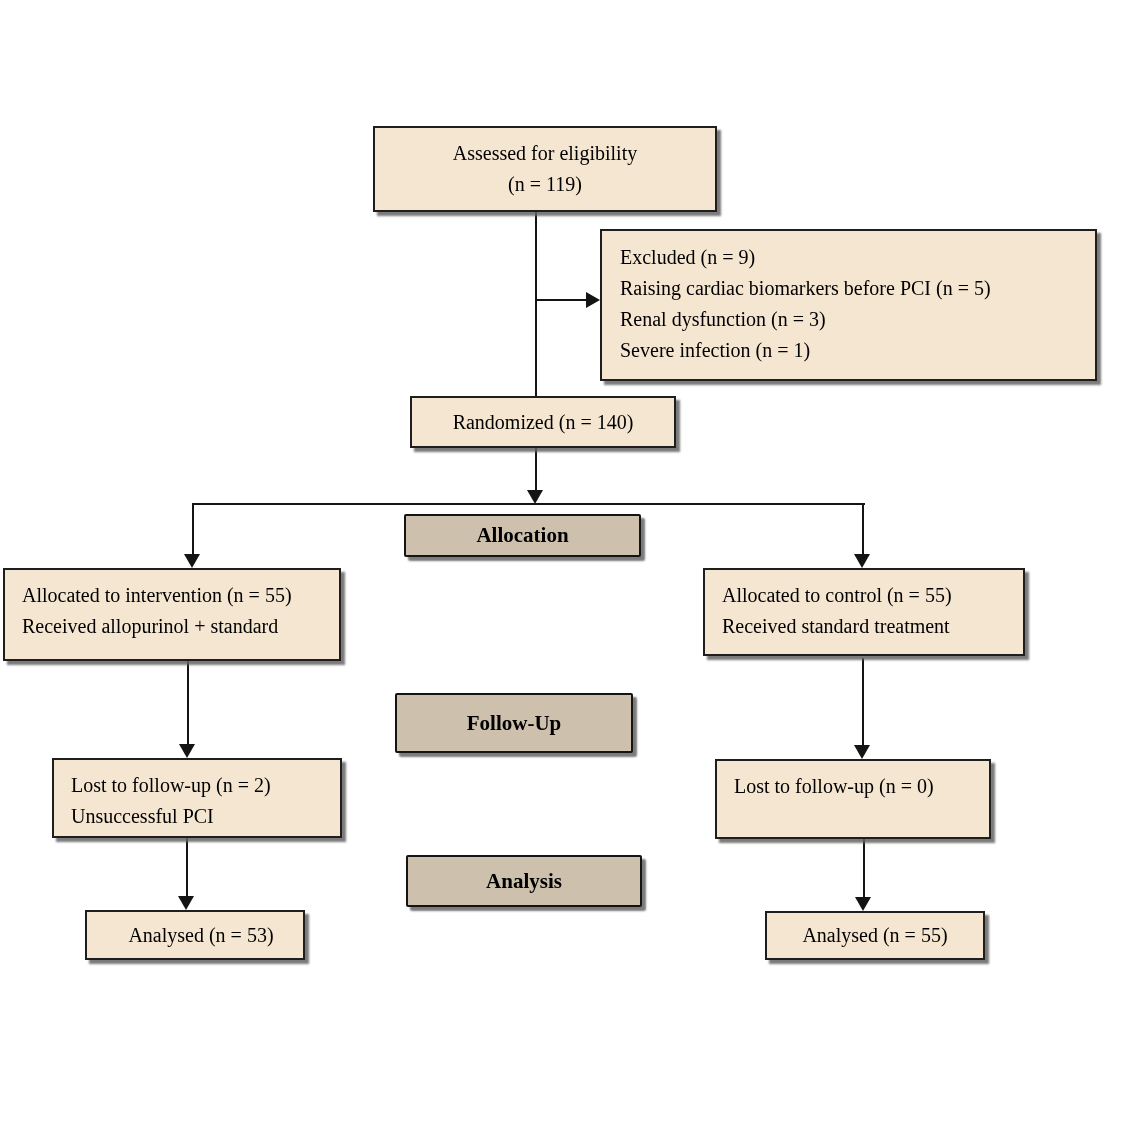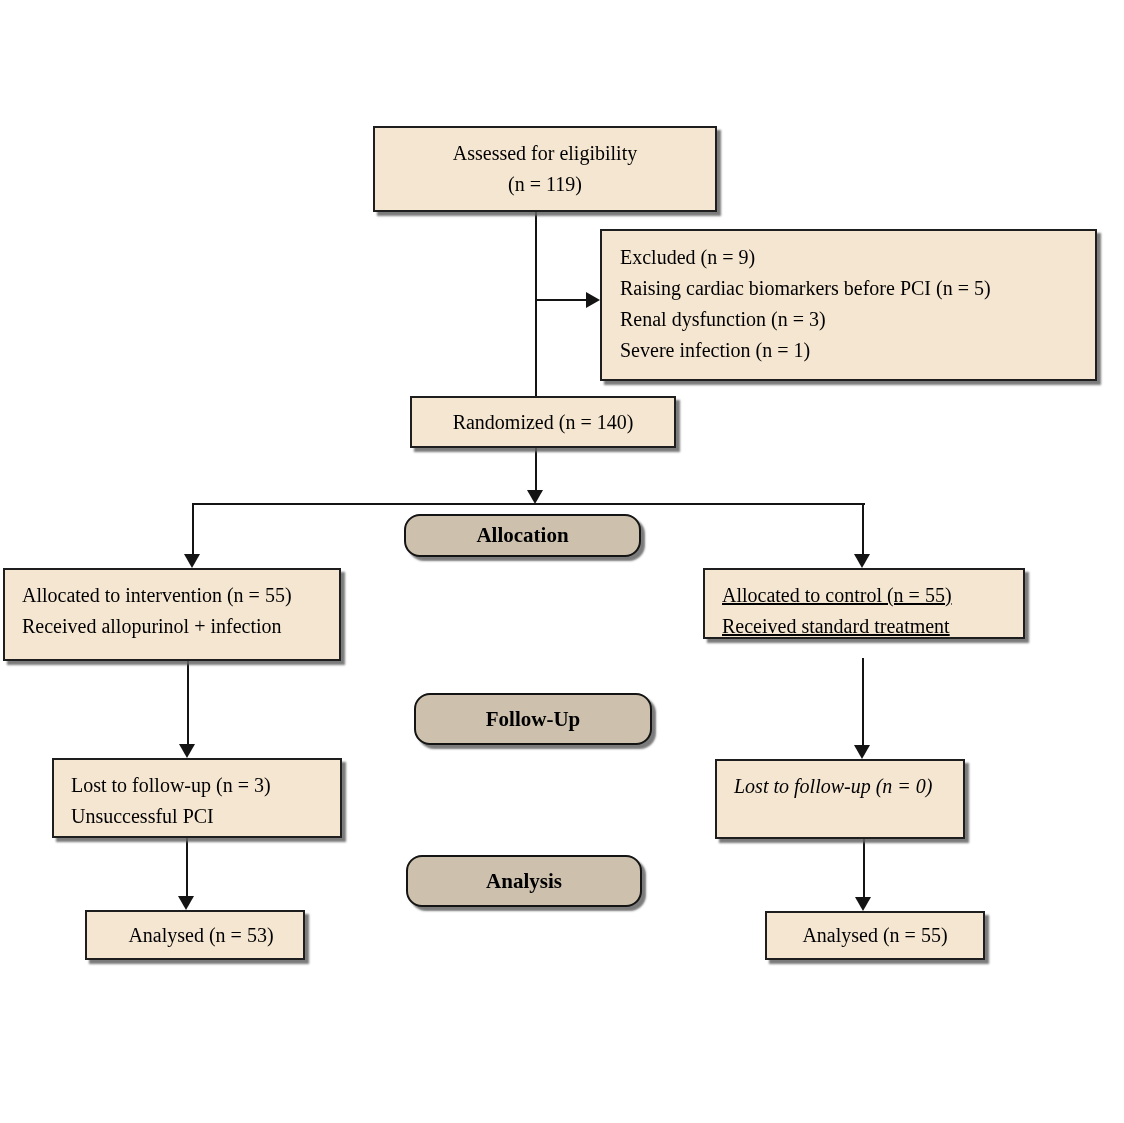--- a/index.html
+++ b/index.html
@@ -34,21 +34,21 @@
   }
   .box.leftalign {
     padding: 10px 17px;
     text-align: left;
   }
   .stage {
     position: absolute;
     box-sizing: border-box;
     background: #CDC1AE;
     border: 2px solid #141414;
-    border-radius: 16px;
+    border-radius: 2px;
     box-shadow: 4px 4px 2px rgba(100,100,100,0.85);
     display: flex;
     align-items: center;
     justify-content: center;
     font-weight: bold;
     font-size: 21px;
   }
   .line {
     position: absolute;
     background: #141414;
@@ -67,24 +67,24 @@
     border-bottom: 8px solid transparent;
     border-left: 14px solid #141414;
   }
 
   
   #assessed   { left: 373px; top: 126px; width: 344px; height: 86px; }
   #excluded   { left: 600px; top: 229px; width: 497px; height: 152px; padding: 11px 18px; }
   #randomized { left: 410px; top: 396px; width: 266px; height: 52px; }
   #allocation { left: 404px; top: 514px; width: 237px; height: 43px; }
   #alloc-int  { left: 3px;   top: 568px; width: 338px; height: 93px; }
-  #alloc-ctrl { left: 703px; top: 568px; width: 322px; height: 71px; text-decoration: underline; }
-  #followup   { left: 414px; top: 693px; width: 238px; height: 52px; }
+  #alloc-ctrl { left: 703px; top: 568px; width: 322px; height: 88px; }
+  #followup   { left: 395px; top: 693px; width: 238px; height: 60px; }
   #lost-int   { left: 52px;  top: 758px; width: 290px; height: 80px; }
-  #lost-ctrl  { left: 715px; top: 759px; width: 250px; height: 80px; font-style: italic; }
+  #lost-ctrl  { left: 715px; top: 759px; width: 276px; height: 80px; }
   #analysis   { left: 406px; top: 855px; width: 236px; height: 52px; }
   #analysed-int  { left: 85px;  top: 910px; width: 220px; height: 50px; padding-left: 12px; }
   #analysed-ctrl { left: 765px; top: 911px; width: 220px; height: 49px; }
 
   
   #v-assessed-randomized { left: 535px; top: 212px; width: 2px; height: 184px; }
   #h-excluded            { left: 536px; top: 299px; width: 52px; height: 2px; }
   #ah-excluded           { left: 586px; top: 292px; }
   #v-randomized-junction { left: 535px; top: 448px; width: 2px; height: 42px; }
   #a-junction            { left: 527px; top: 490px; }
@@ -141,34 +141,34 @@
   <div class="box center" id="randomized">
     <div>Randomized (n = 140)</div>
   </div>
 
   <div class="stage" id="allocation">
     <span>Allocation</span>
   </div>
 
   <div class="box leftalign" id="alloc-int">
     <div>Allocated to intervention (n = 55)</div>
-    <div>Received allopurinol + infection</div>
+    <div>Received allopurinol + standard</div>
   </div>
 
   <div class="box leftalign" id="alloc-ctrl">
     <div>Allocated to control (n = 55)</div>
     <div>Received standard treatment</div>
   </div>
 
   <div class="stage" id="followup">
     <span>Follow-Up</span>
   </div>
 
   <div class="box leftalign" id="lost-int">
-    <div>Lost to follow-up (n = 3)</div>
+    <div>Lost to follow-up (n = 2)</div>
     <div>Unsuccessful PCI</div>
   </div>
 
   <div class="box leftalign" id="lost-ctrl">
     <div>Lost to follow-up (n = 0)</div>
   </div>
 
   <div class="stage" id="analysis">
     <span>Analysis</span>
   </div>

